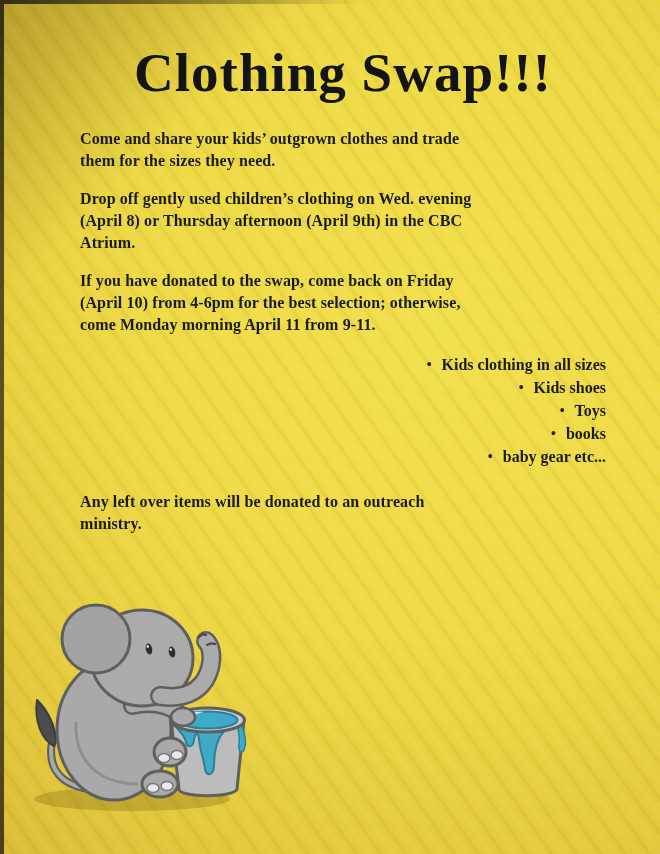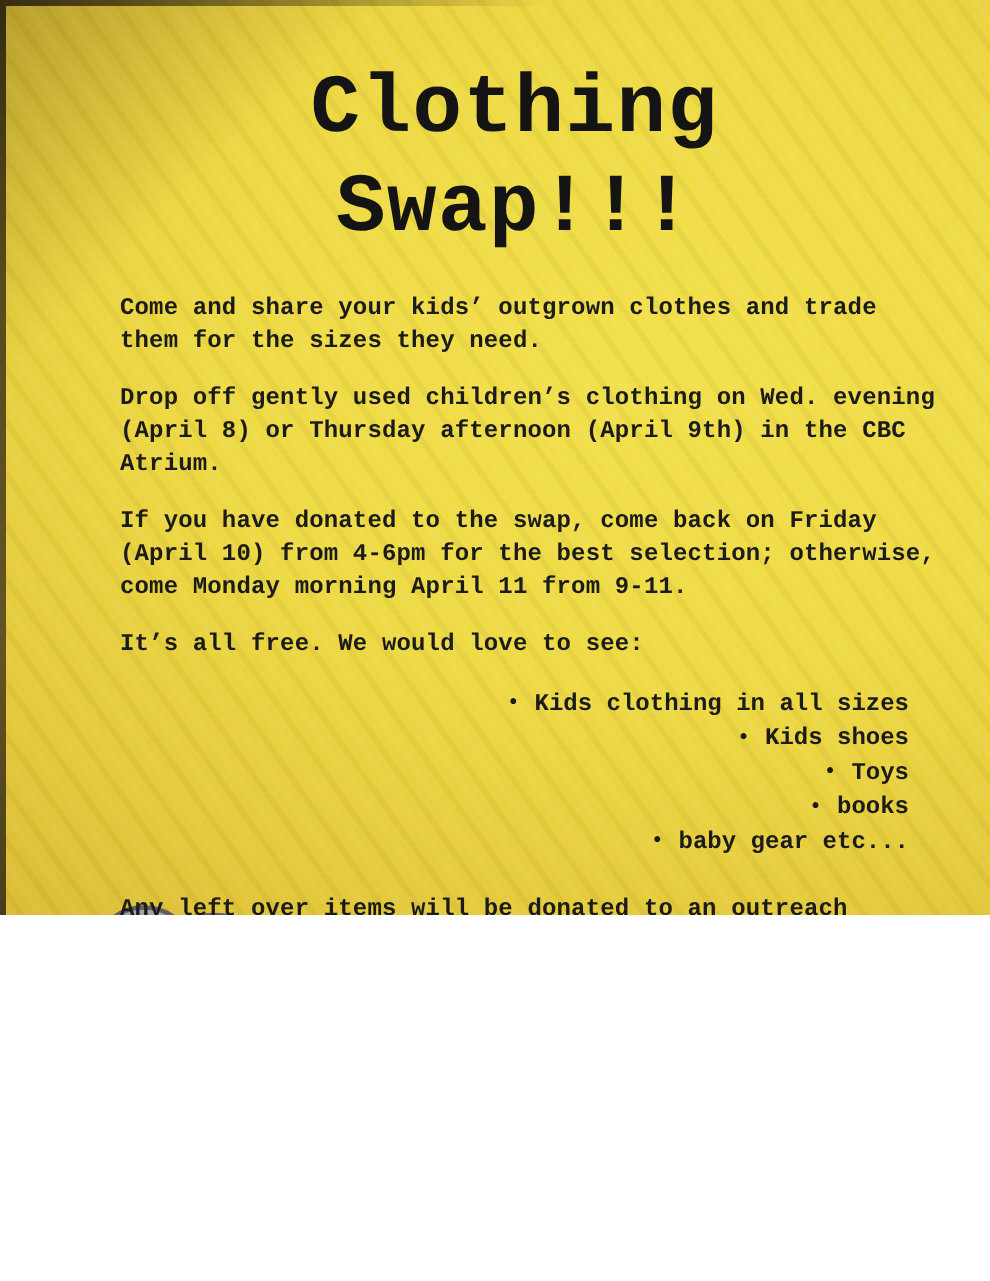--- a/index.html
+++ b/index.html
@@ -1,23 +1,23 @@
 <!DOCTYPE html>
 <html><head>
 <meta charset="utf-8">
 <style>
   * { box-sizing: border-box; }
   html, body { margin: 0; padding: 0; }
 
   .page {
     position: relative;
     width: 660px;
-    height: 610px;
+    height: 854px;
     overflow: hidden;
-    font-family: Liberation Mono, monospace;
+    font-family: Liberation Serif, serif;
     background:
       repeating-linear-gradient(55deg,
         rgba(255,255,255,0.045) 0px, rgba(255,255,255,0.045) 5px,
         rgba(0,0,0,0.0) 5px, rgba(0,0,0,0.0) 10px,
         rgba(0,0,0,0.035) 10px, rgba(0,0,0,0.035) 14px,
         rgba(0,0,0,0.0) 14px, rgba(0,0,0,0.0) 20px),
       linear-gradient(135deg, rgba(90,70,10,0.32) 0%, rgba(90,70,10,0.0) 20%),
       radial-gradient(140% 110% at 66% 40%,
         #f2e04c 0%, #eeda45 32%, #e4ca3c 56%, #d8b735 78%, #c7a12d 100%);
   }
@@ -105,21 +105,20 @@
     <h1 class="title">Clothing Swap!!!</h1>
 
     <p class="para">Come and share your kids’ outgrown clothes and trade
 them for the sizes they need.</p>
     <p class="para">Drop off gently used children’s clothing on Wed. evening
 (April 8) or Thursday afternoon (April 9th) in the CBC
 Atrium.</p>
     <p class="para">If you have donated to the swap, come back on Friday
 (April 10) from 4-6pm for the best selection; otherwise,
 come Monday morning April 11 from 9-11.</p>
-    <p class="para">It’s all free. We would love to see:</p>
 
     <ul class="wishlist">
       <li>Kids clothing in all sizes</li>
       <li>Kids shoes</li>
       <li>Toys</li>
       <li>books</li>
       <li>baby gear etc...</li>
     </ul>
 
     <p class="para leftover">Any left over items will be donated to an outreach

